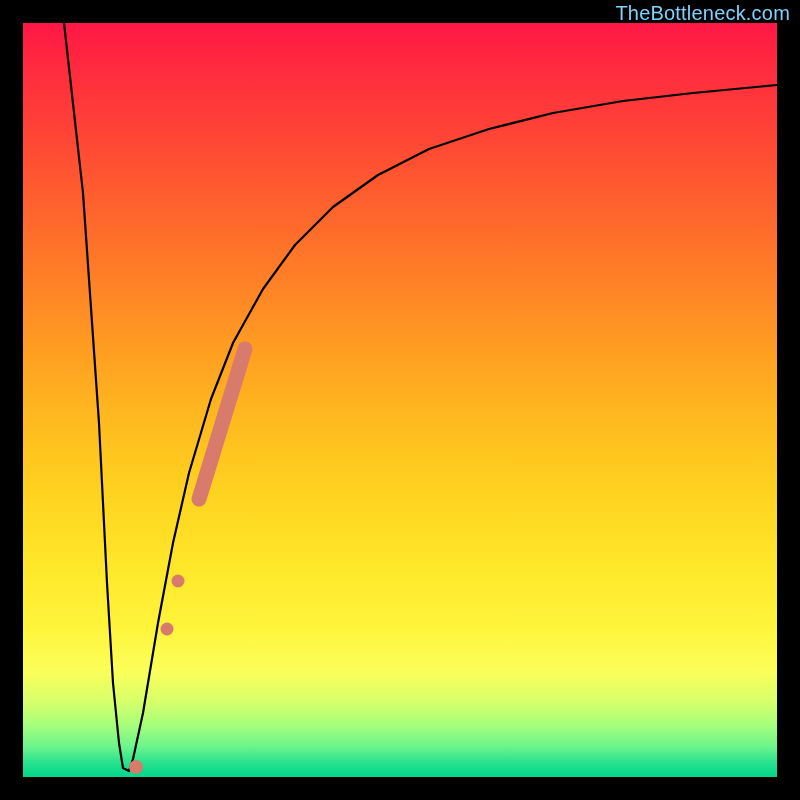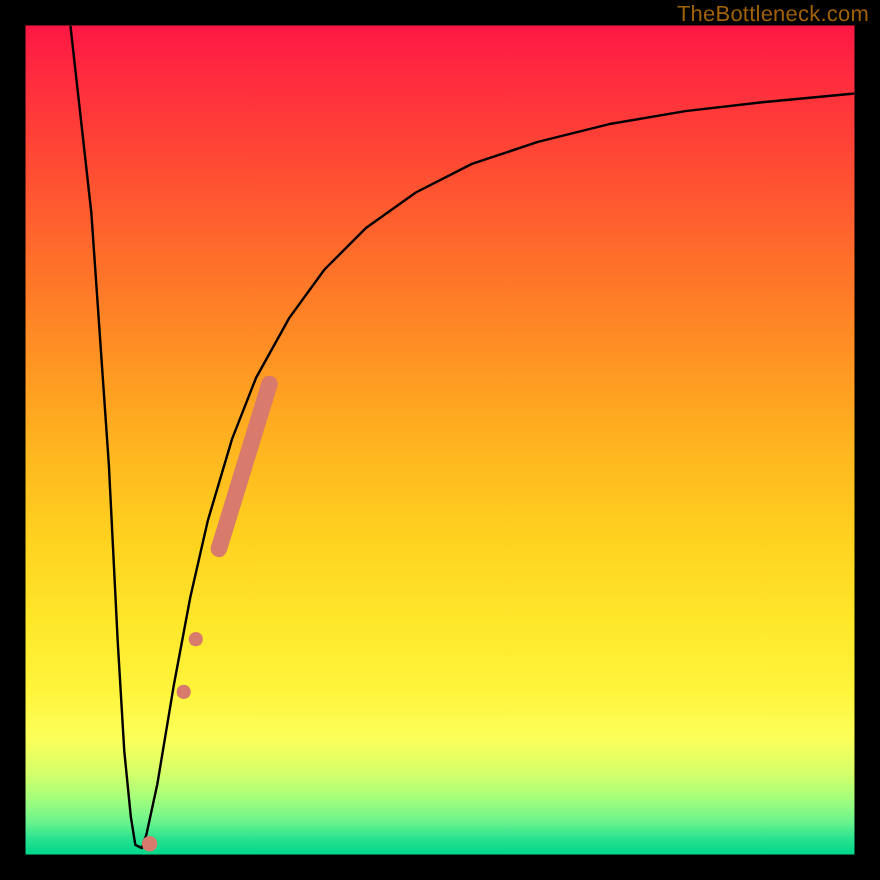--- a/index.html
+++ b/index.html
@@ -44,21 +44,21 @@
       #a8ff7a 93%,
       #6cf48c 96%,
       #2be28f 98%,
       #00d68b 100%
     );
   }
   .watermark {
     position: absolute;
     top: 2px;
     right: 10px;
-    color: #a16207;
+    color: #7dd3fc;
     font-size: 20px;
     font-weight: 500;
     letter-spacing: 0.2px;
     user-select: none;
   }
   svg {
     position: absolute;
     inset: 0;
   }
   .curve {

